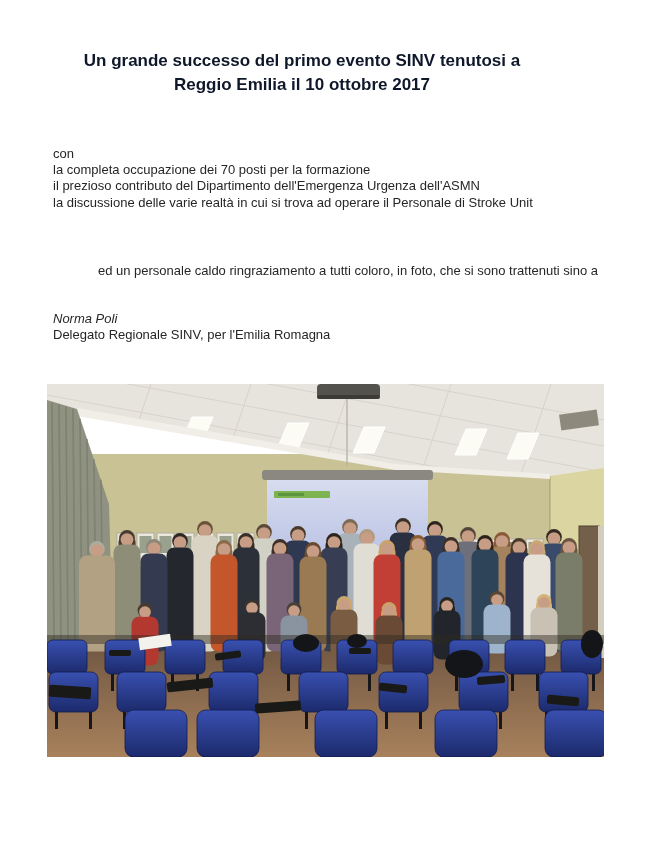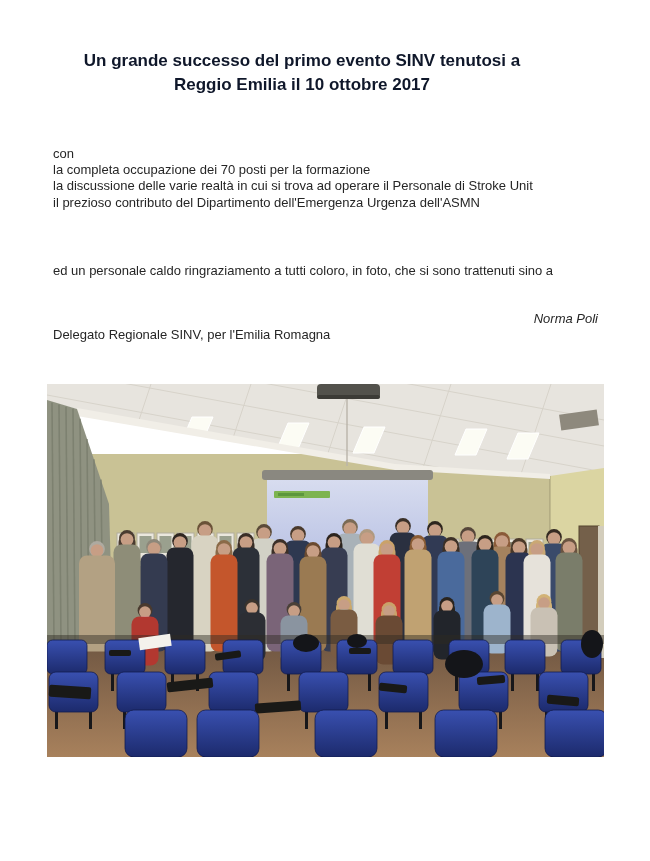--- a/index.html
+++ b/index.html
@@ -3,42 +3,42 @@
 <meta charset="utf-8">
 <style>
   html,body{margin:0;padding:0;background:#fff;}
   .page{position:relative;width:650px;height:861px;background:#ffffff;
         font-family:"Liberation Sans",sans-serif;color:#1c1c1c;overflow:hidden;}
   .title{position:absolute;top:49px;left:0;width:604px;text-align:center;
          font-size:17px;font-weight:bold;line-height:24px;color:#0f172a;}
   .bodyblock{position:absolute;left:53px;width:545px;font-size:13px;
              line-height:16.2px;color:#262626;}
   .b1{top:117px;margin-top:29px;}
-  .b2{top:263px;}
+  .b2{top:263px;text-align:right;}
   .sig{top:311px;}
   .line{white-space:nowrap;}
-  .italic{font-style:italic;text-align:right;}
+  .italic{font-style:italic;}
   .photo{position:absolute;left:47px;top:384px;width:557px;height:373px;overflow:hidden;}
   .photo svg{display:block;}
 </style>
 </head>
 <body>
 
 <div class="page">
 
   <div class="title">
     <div>Un grande successo del primo evento SINV tenutosi a</div>
     <div>Reggio Emilia il 10 ottobre 2017</div>
   </div>
 
   <div class="bodyblock b1">
     <div class="line">con</div>
     <div class="line">la completa occupazione dei 70 posti per la formazione</div>
+    <div class="line">il prezioso contributo del Dipartimento dell'Emergenza Urgenza dell'ASMN</div>
     <div class="line">la discussione delle varie realtà in cui si trova ad operare il Personale di Stroke Unit</div>
-    <div class="line">il prezioso contributo del Dipartimento dell'Emergenza Urgenza dell'ASMN</div>
   </div>
 
   <div class="bodyblock b2">
     <div class="line">ed un personale caldo ringraziamento a tutti coloro, in foto, che si sono trattenuti sino a</div>
   </div>
 
   <div class="bodyblock sig">
     <div class="line italic">Norma Poli</div>
     <div class="line">Delegato Regionale SINV, per l'Emilia Romagna</div>
   </div>

